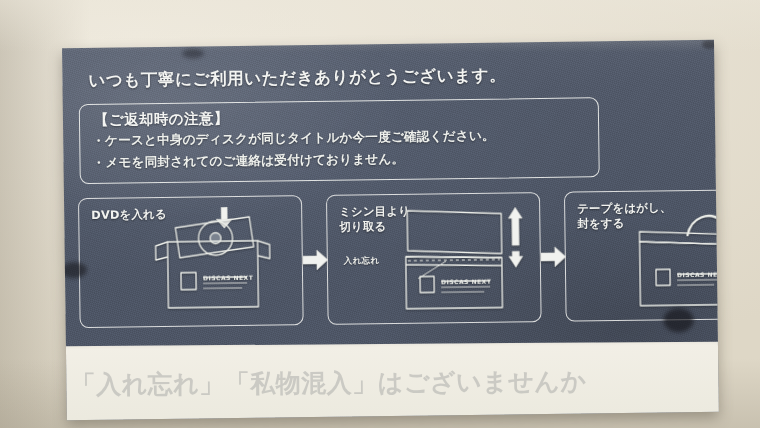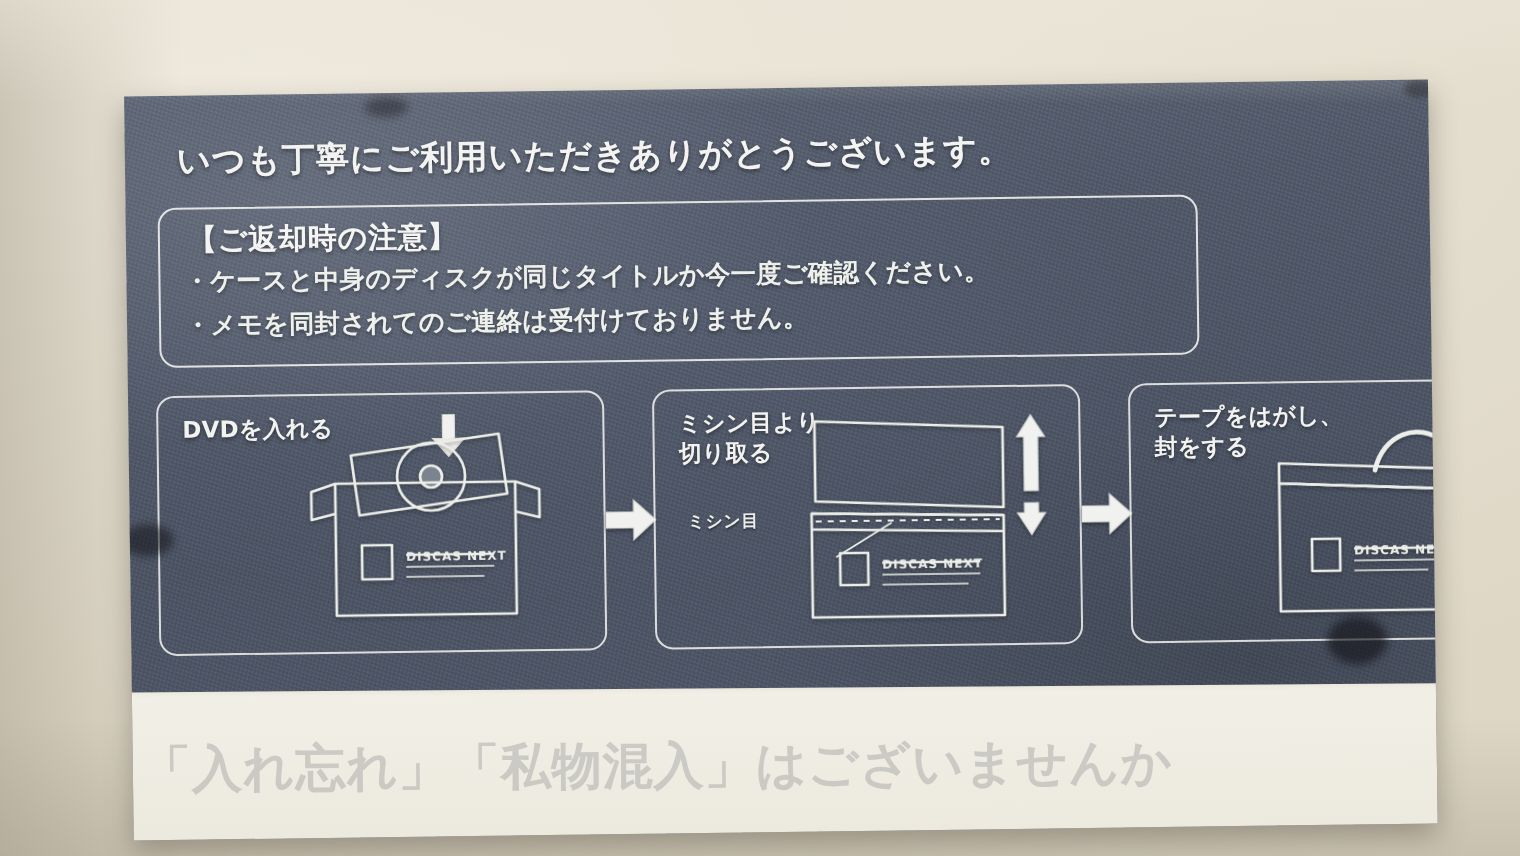--- a/index.html
+++ b/index.html
@@ -210,21 +210,21 @@
         <div class="conn c1">
           <svg width="26" height="22" viewBox="0 0 26 22">
             <path d="M0 7 H14 V1 L25 11 L14 21 V15 H0 Z" fill="#f1f2ef" stroke="#d8dad6" stroke-width="0.6"></path>
           </svg>
         </div>
 
         <div class="step s2">
           <div class="step-label">ミシン目より
 切り取る</div>
 
-          <div class="mishin-label">ミシン目</div>
+          <div class="mishin-label">入れ忘れ</div>
 
           <div class="ill ill2">
             <svg width="136" height="108" viewBox="0 0 136 108">
               <g fill="none" stroke="#eceee9" stroke-width="1.35" stroke-linejoin="round">
 
                 <path d="M10 4 L104 8 L104 48 L10 44 Z"></path>
 
                 <path d="M8 50 L104 52"></path>
                 <path d="M8 58 L104 60"></path>
 

